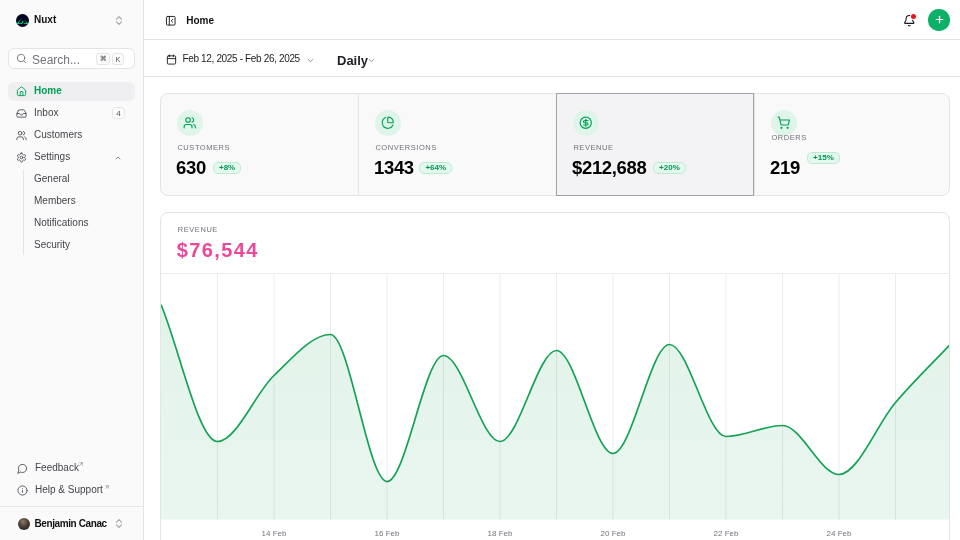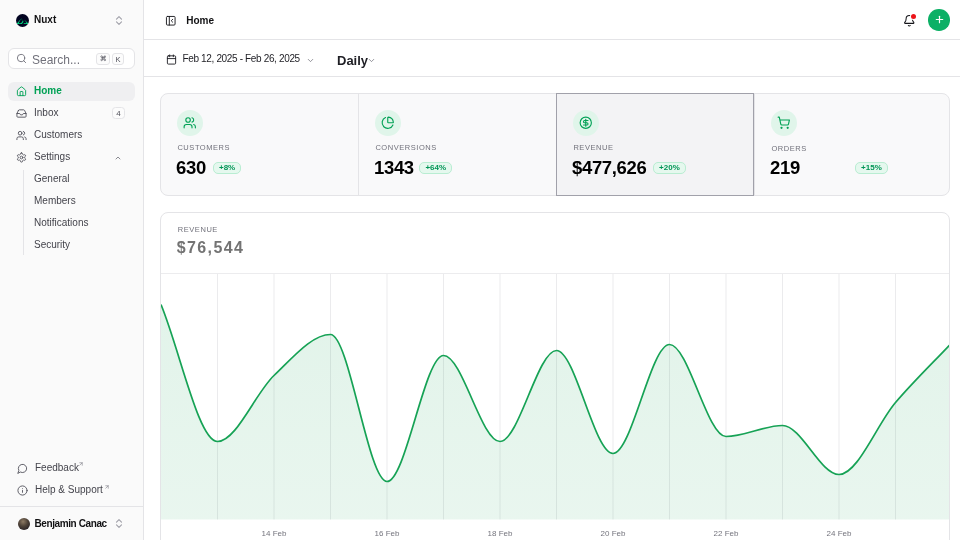--- a/index.html
+++ b/index.html
@@ -149,34 +149,34 @@
   <div class="abs lbl" style="left:231.4px;top:144.1px;">CONVERSIONS</div>
   <div class="abs val" style="left:230px;top:159.3px;">1343</div>
   <div class="abs bdg" style="left:275.4px;top:162px;">+64%</div>
   <div class="abs" style="left:429.2px;top:110px;width:26px;height:26px;border-radius:50%;background:#e0f5ea;"></div>
   <svg class="abs" style="left:435.45px;top:116.25px;" width="13.5" height="13.5" viewBox="0 0 24 24" fill="none" stroke="#00a155" stroke-width="2" stroke-linecap="round" stroke-linejoin="round">
       <circle cx="12" cy="12" r="10"></circle>
       <path d="M16 8h-6a2 2 0 1 0 0 4h4a2 2 0 1 1 0 4H8"></path>
       <path d="M12 18V6"></path>
     </svg>
   <div class="abs lbl" style="left:429.4px;top:144.1px;">REVENUE</div>
-  <div class="abs val" style="left:428px;top:159.3px;">$477,626</div>
+  <div class="abs val" style="left:428px;top:159.3px;">$212,688</div>
   <div class="abs bdg" style="left:509.1px;top:162px;">+20%</div>
   <div class="abs" style="left:627.2px;top:110px;width:26px;height:26px;border-radius:50%;background:#e0f5ea;"></div>
   <svg class="abs" style="left:633.45px;top:116.25px;" width="13.5" height="13.5" viewBox="0 0 24 24" fill="none" stroke="#00a155" stroke-width="2" stroke-linecap="round" stroke-linejoin="round">
       <circle cx="8" cy="21" r="1"></circle>
       <circle cx="19" cy="21" r="1"></circle>
       <path d="M2.05 2.05h2l2.66 12.42a2 2 0 0 0 2 1.58h9.78a2 2 0 0 0 1.95-1.57l1.65-7.43H5.12"></path>
     </svg>
-  <div class="abs lbl" style="left:627.4px;top:145px;">ORDERS</div>
+  <div class="abs lbl" style="left:627.4px;top:134px;">ORDERS</div>
   <div class="abs val" style="left:626px;top:159.3px;">219</div>
-  <div class="abs bdg" style="left:663.1px;top:162px;margin-left:48px;">+15%</div>
+  <div class="abs bdg" style="left:663.1px;top:152px;">+15%</div>
   <div class="abs" style="left:15.5px;top:211.5px;width:790px;height:400px;background:#fff;border:1px solid #e4e4e7;border-radius:8px;overflow:hidden;">
     <div class="abs lbl" style="left:17.3px;top:13.8px;">REVENUE</div>
-    <div class="abs" style="left:16.2px;top:27.7px;font-size:16px;font-weight:bold;color:#737373;letter-spacing:1.4px;">$76,544</div>
+    <div class="abs" style="left:16.2px;top:27.7px;font-size:20px;font-weight:bold;color:#ec4899;letter-spacing:1.4px;">$76,544</div>
     <div class="abs" style="left:0;top:60px;width:790px;height:1px;background:#ececee;"></div>
     <svg class="abs" style="left:0;top:0;" width="790" height="330" viewBox="0 0 790 330">
       <defs>
         <linearGradient id="ag" x1="0" y1="0" x2="0" y2="1">
           <stop offset="0" stop-color="#16a255" stop-opacity="0.125"></stop>
           <stop offset="1" stop-color="#16a255" stop-opacity="0.095"></stop>
         </linearGradient>
         <clipPath id="cp">
             <rect x="0" y="61" width="790" height="268"></rect>
           </clipPath>

